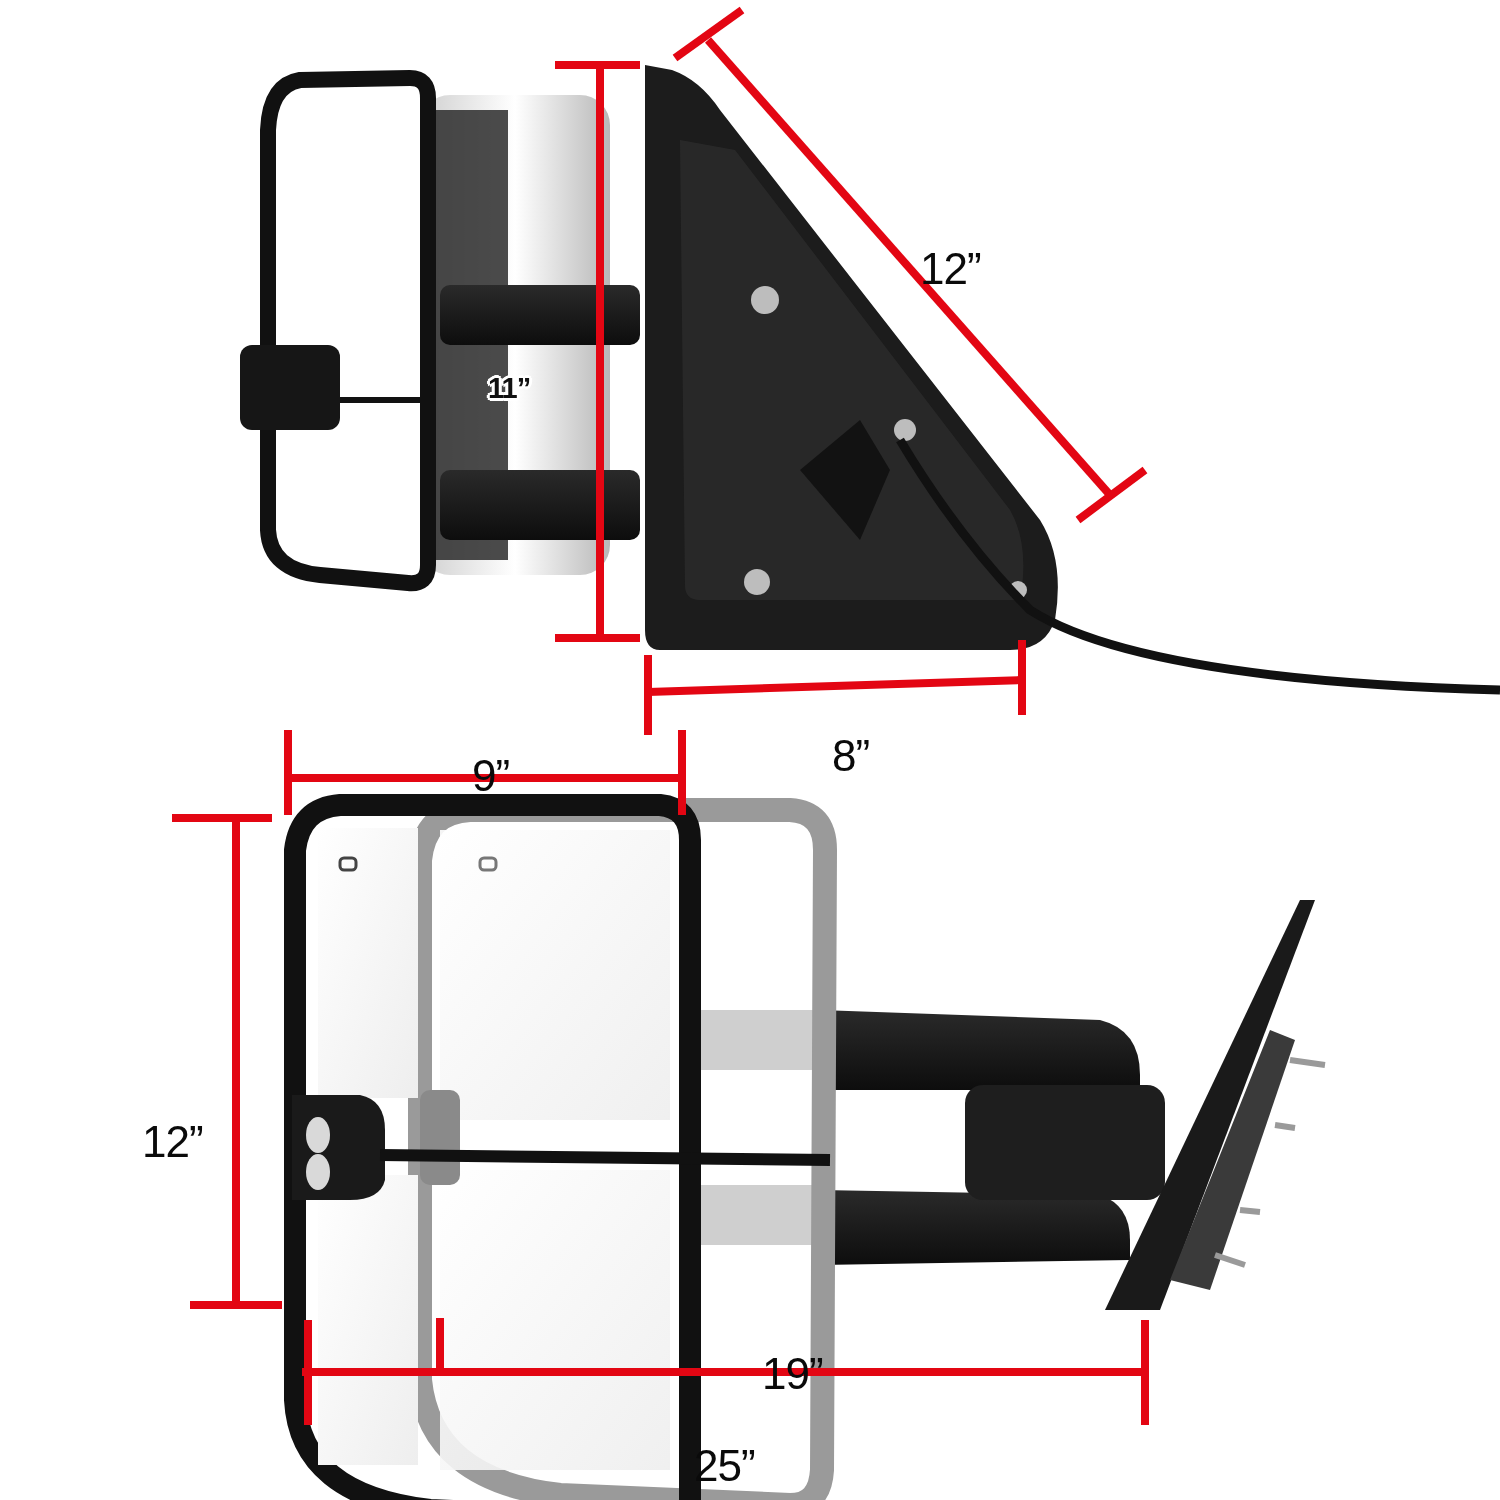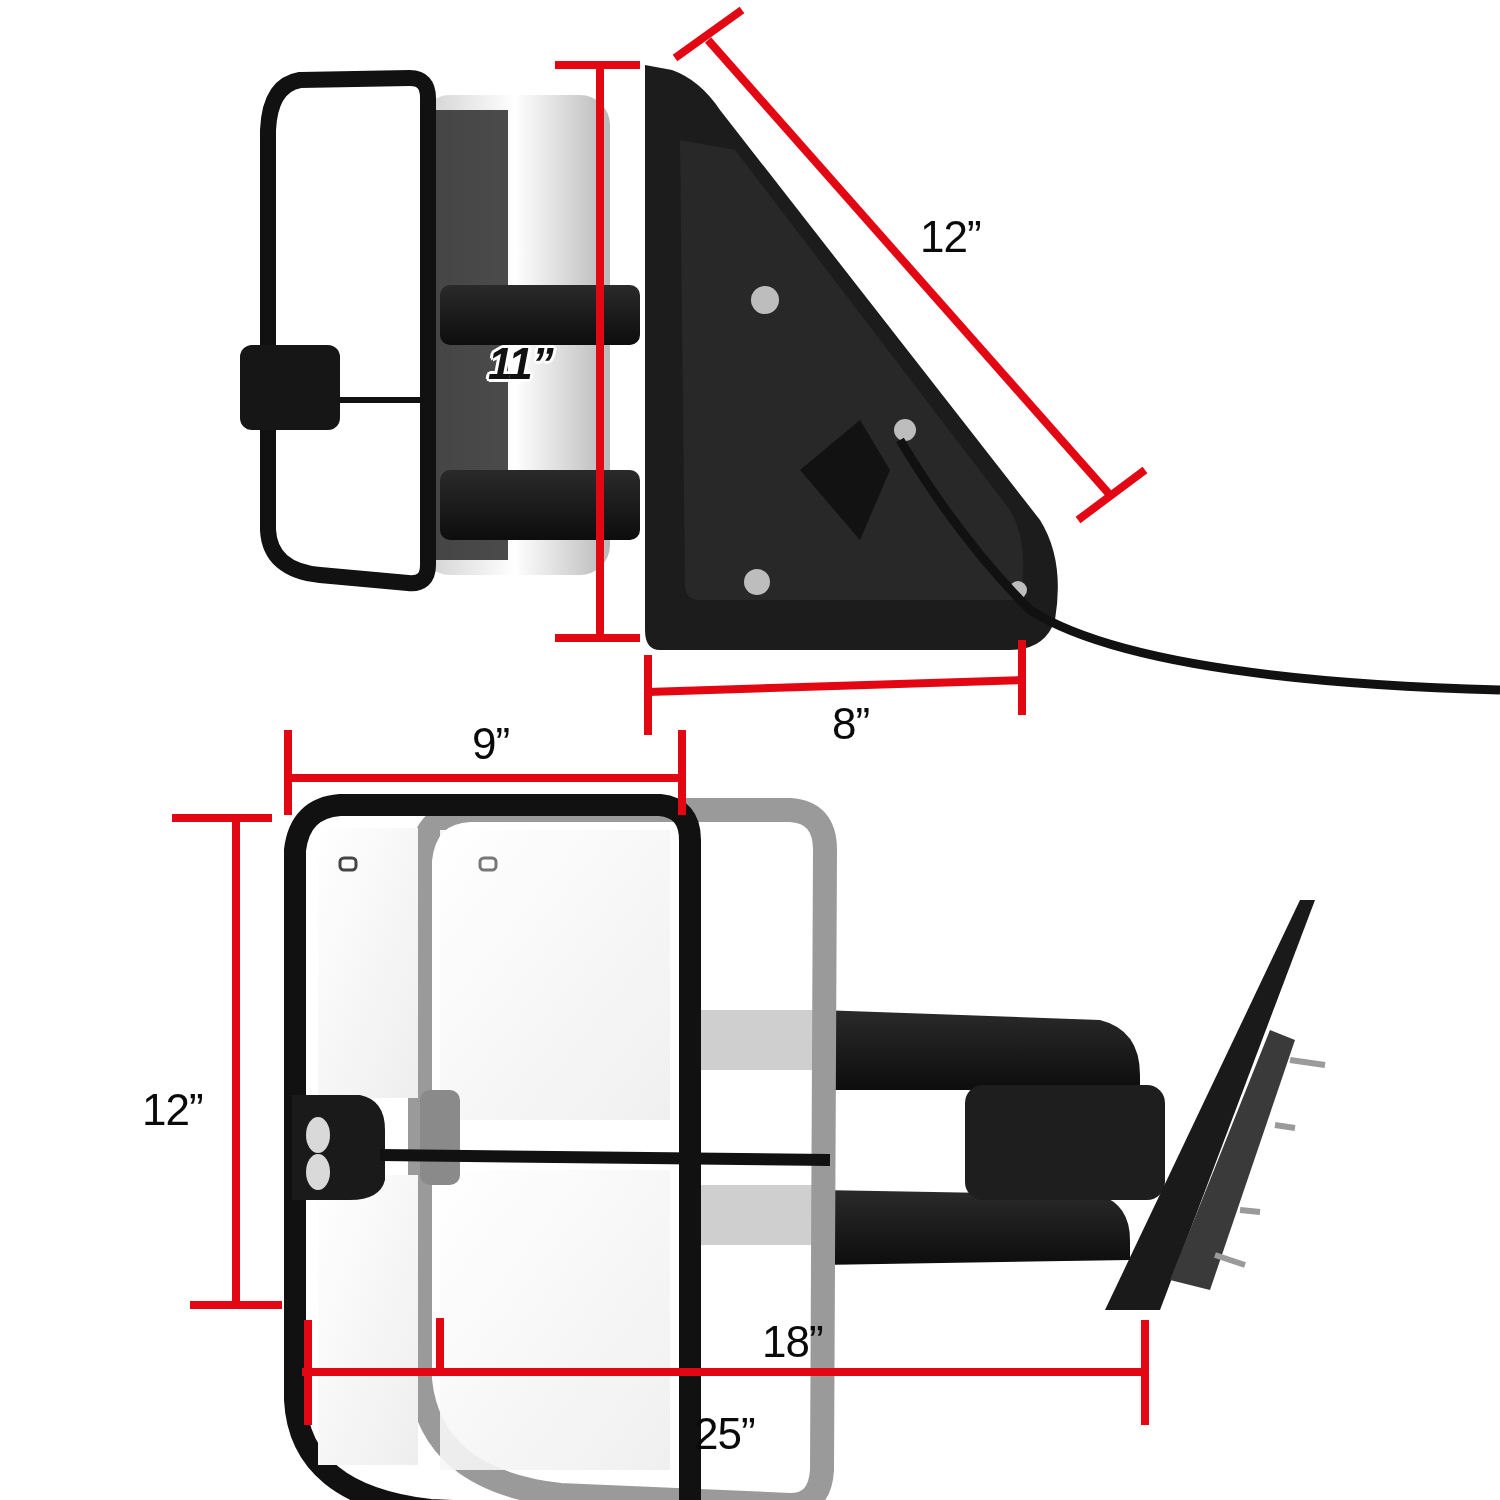--- a/index.html
+++ b/index.html
@@ -1,18 +1,18 @@
 <!DOCTYPE html>
 <html><head>
 <meta charset="utf-8">
 <style>
   html, body { margin:0; padding:0; background:#ffffff; }
   body { width:1500px; height:1500px; position:relative; overflow:hidden; font-family:"Liberation Sans", sans-serif; }
   #stage { position:absolute; left:0; top:0; width:1500px; height:1500px; }
-  .dim-label { position:absolute; font-family:"Liberation Sans", sans-serif; font-size:44px; color:#0a0a0a; letter-spacing:-1px; line-height:1; white-space:nowrap; }
+  .dim-label { position:absolute; font-family:"Liberation Sans", sans-serif; font-size:44px; color:#0a0a0a; letter-spacing:-1px; line-height:1; white-space:nowrap;margin-top:32px; }
   .outlined { color:#111; -webkit-text-stroke:0; text-shadow:
       -3px 0 #fff, 3px 0 #fff, 0 -3px #fff, 0 3px #fff,
       -2px -2px #fff, 2px 2px #fff, -2px 2px #fff, 2px -2px #fff; font-weight:bold; }
 </style>
 </head>
 <body>
 
 <div id="stage">
 <svg width="1500" height="1500" viewBox="0 0 1500 1500" xmlns="http://www.w3.org/2000/svg">
   <defs>
@@ -120,21 +120,21 @@
     <line x1="190" y1="1305" x2="282" y2="1305"></line>
 
     <line x1="302" y1="1372" x2="1148" y2="1372"></line>
     <line x1="308" y1="1320" x2="308" y2="1425"></line>
     <line x1="1145" y1="1320" x2="1145" y2="1425"></line>
     <line x1="440" y1="1318" x2="440" y2="1372"></line>
   </g>
 </svg>
 
 
-<div class="dim-label outlined" style="left:488px;top:342px;font-size:44px;font-style:italic;">11”</div>
+<div class="dim-label outlined" style="left:488px;top:342px;font-size:29px;">11”</div>
 <div class="dim-label" style="left:920px;top:215px;">12”</div>
 <div class="dim-label" style="left:832px;top:702px;">8”</div>
 
 <div class="dim-label" style="left:472px;top:722px;">9”</div>
 <div class="dim-label" style="left:142px;top:1088px;">12”</div>
-<div class="dim-label" style="left:762px;top:1320px;">18”</div>
+<div class="dim-label" style="left:762px;top:1320px;">19”</div>
 <div class="dim-label" style="left:694px;top:1412px;">25”</div>
 </div>
 
 </body></html>

